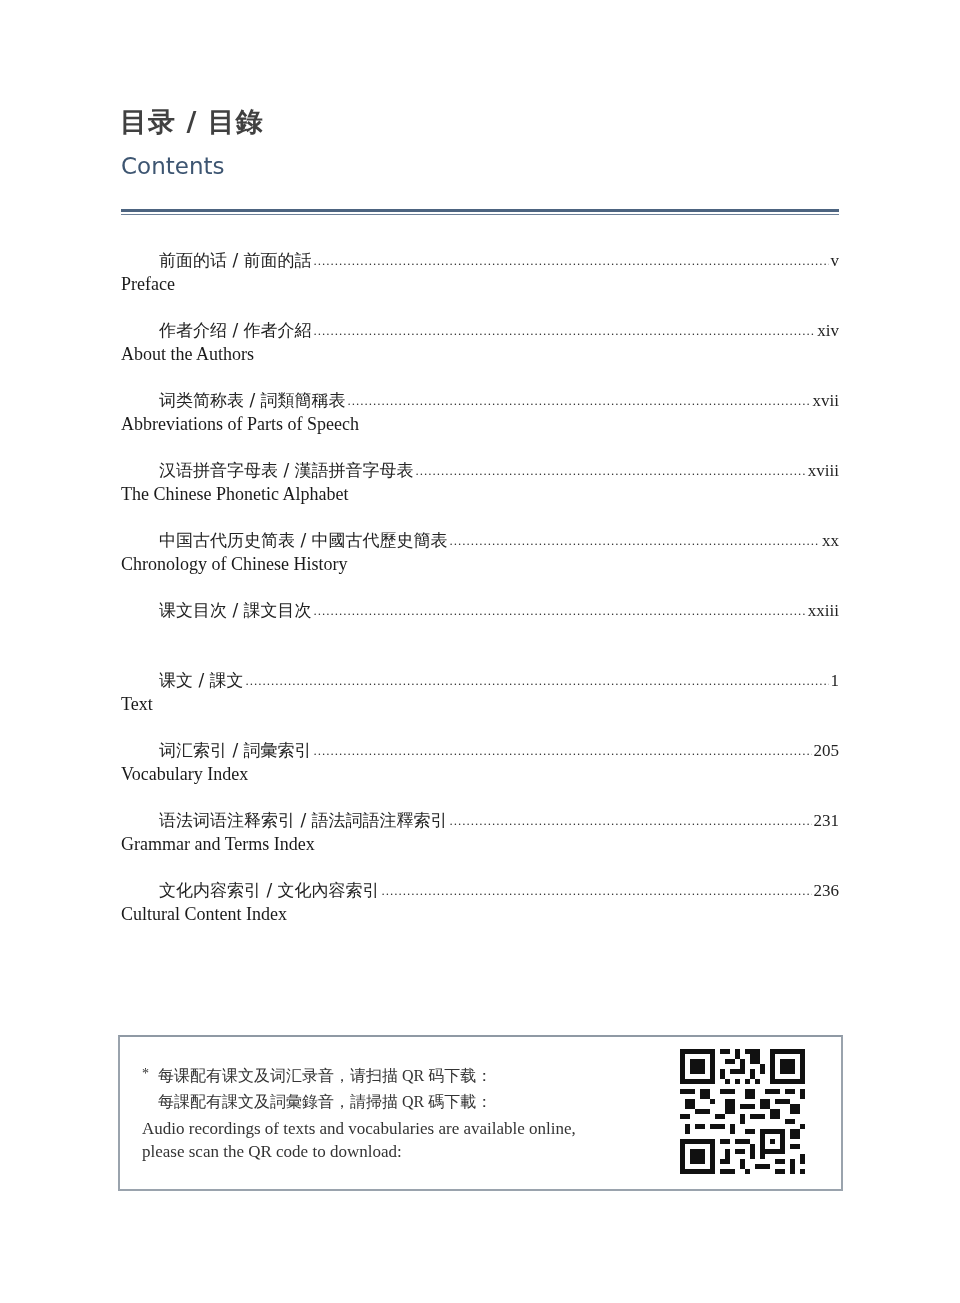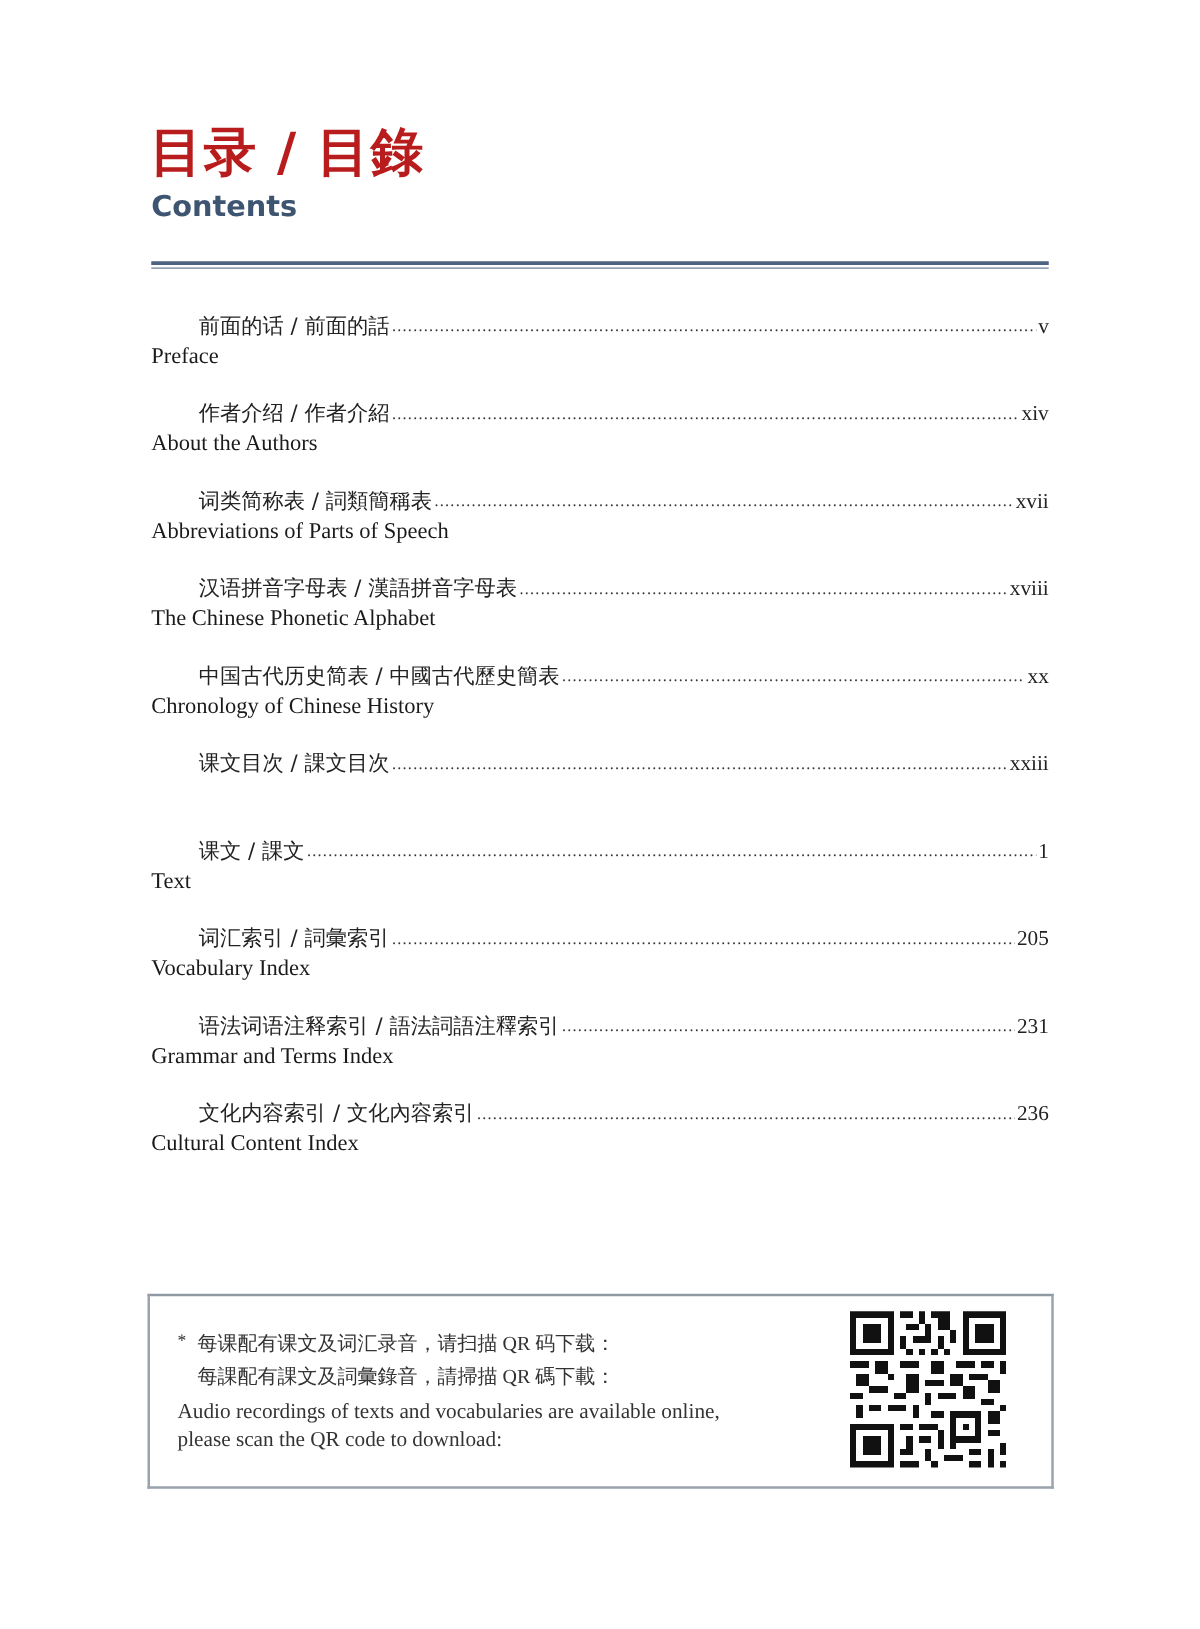--- a/index.html
+++ b/index.html
@@ -1,21 +1,21 @@
 <!DOCTYPE html>
 <html><head>
 <meta charset="utf-8">
 <style>
   html, body { margin: 0; padding: 0; background: #ffffff; }
   body { width: 960px; height: 1303px; position: relative; overflow: hidden;
          font-family: "Liberation Serif", "DejaVu Serif", serif; color: #1a1a1a; }
   .title-zh { position: absolute; left: 120px; top: 98px; font-family: "DejaVu Sans", sans-serif;
-              font-weight: bold; font-size: 42px; color: #b91c1c; letter-spacing: 1px; line-height: 48px; }
+              font-weight: bold; font-size: 27px; color: #404040; letter-spacing: 1px; line-height: 48px; }
   .title-en { position: absolute; left: 121px; top: 150px; font-family: "DejaVu Sans", sans-serif;
-              font-weight: bold; font-size: 23px; color: #3d5571; line-height: 32px; }
+              font-weight: normal; font-size: 23px; color: #3d5571; line-height: 32px; }
   .rule-thick { position: absolute; left: 121px; width: 718px; top: 209px; height: 3px; background: #4d6480; }
   .rule-thin { position: absolute; left: 121px; width: 718px; top: 214px; height: 1px; background: #6d8098; }
 
   .toc { position: absolute; left: 121px; top: 248px; width: 718px; }
   .entry { height: 70px; position: relative; }
   .entry-line { display: flex; align-items: baseline; height: 25px; line-height: 25px; font-size: 18px; margin-left: 38px; }
   .zh { white-space: nowrap; font-family: "DejaVu Sans", sans-serif; font-size: 17px; color: #222; }
   .leader { flex: 1; overflow: hidden; white-space: nowrap; margin: 0 2px; color: #333;
             font-size: 13px; letter-spacing: 1px; position: relative; top: -1px; }
   .leader::before { content: "........................................................................................................................................................................................................................................................"; }

